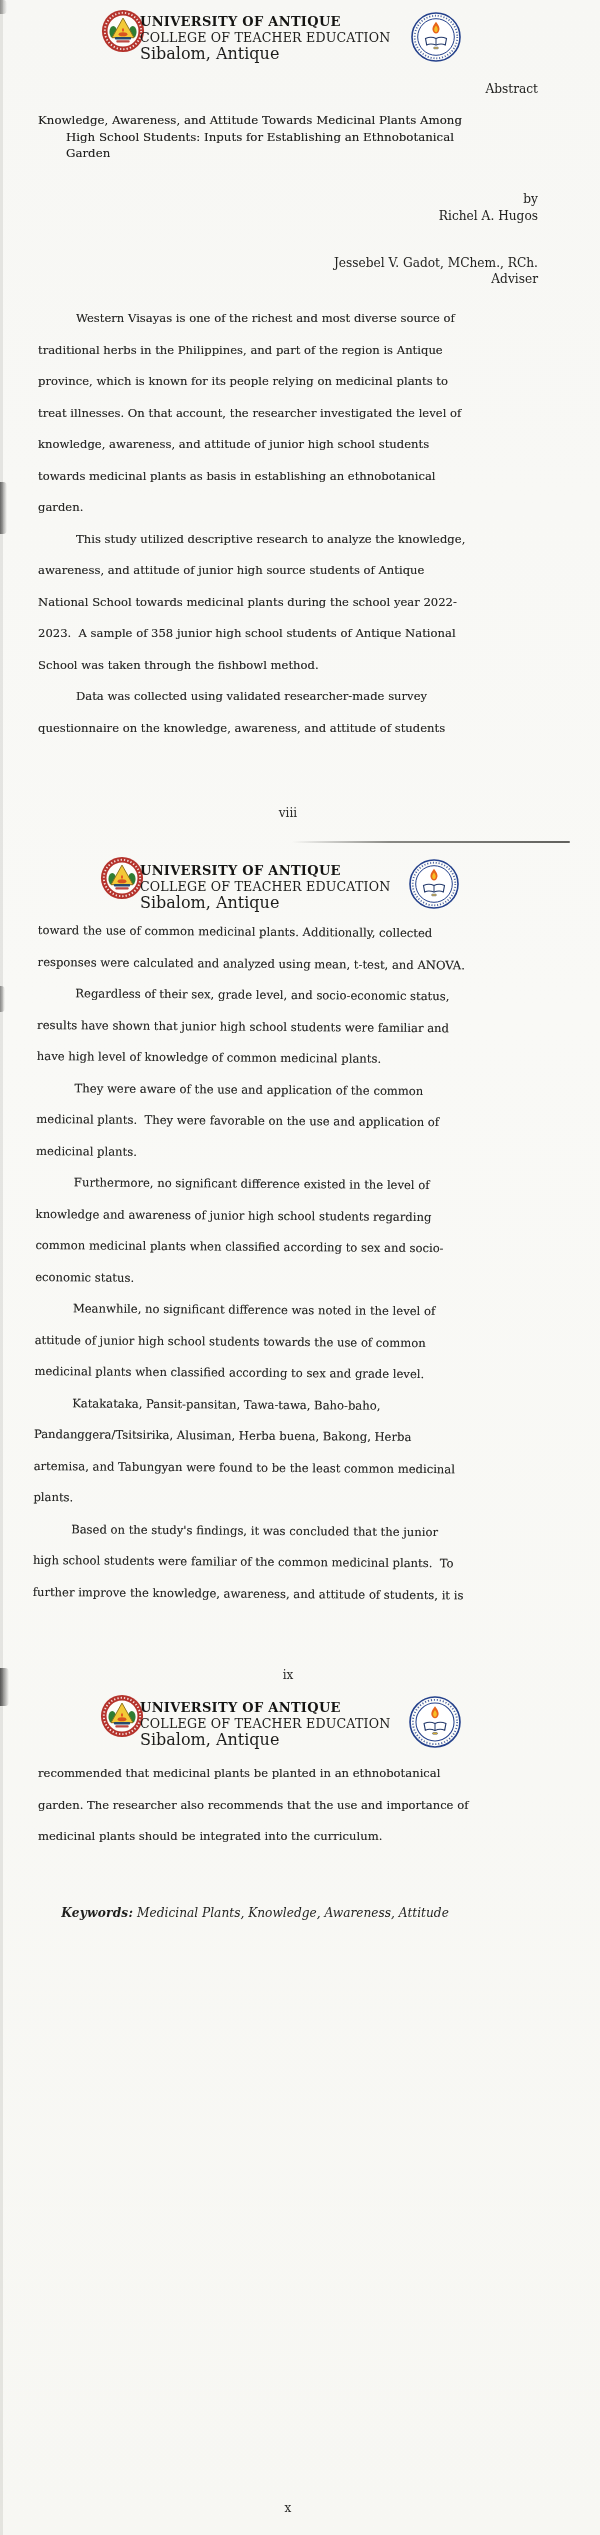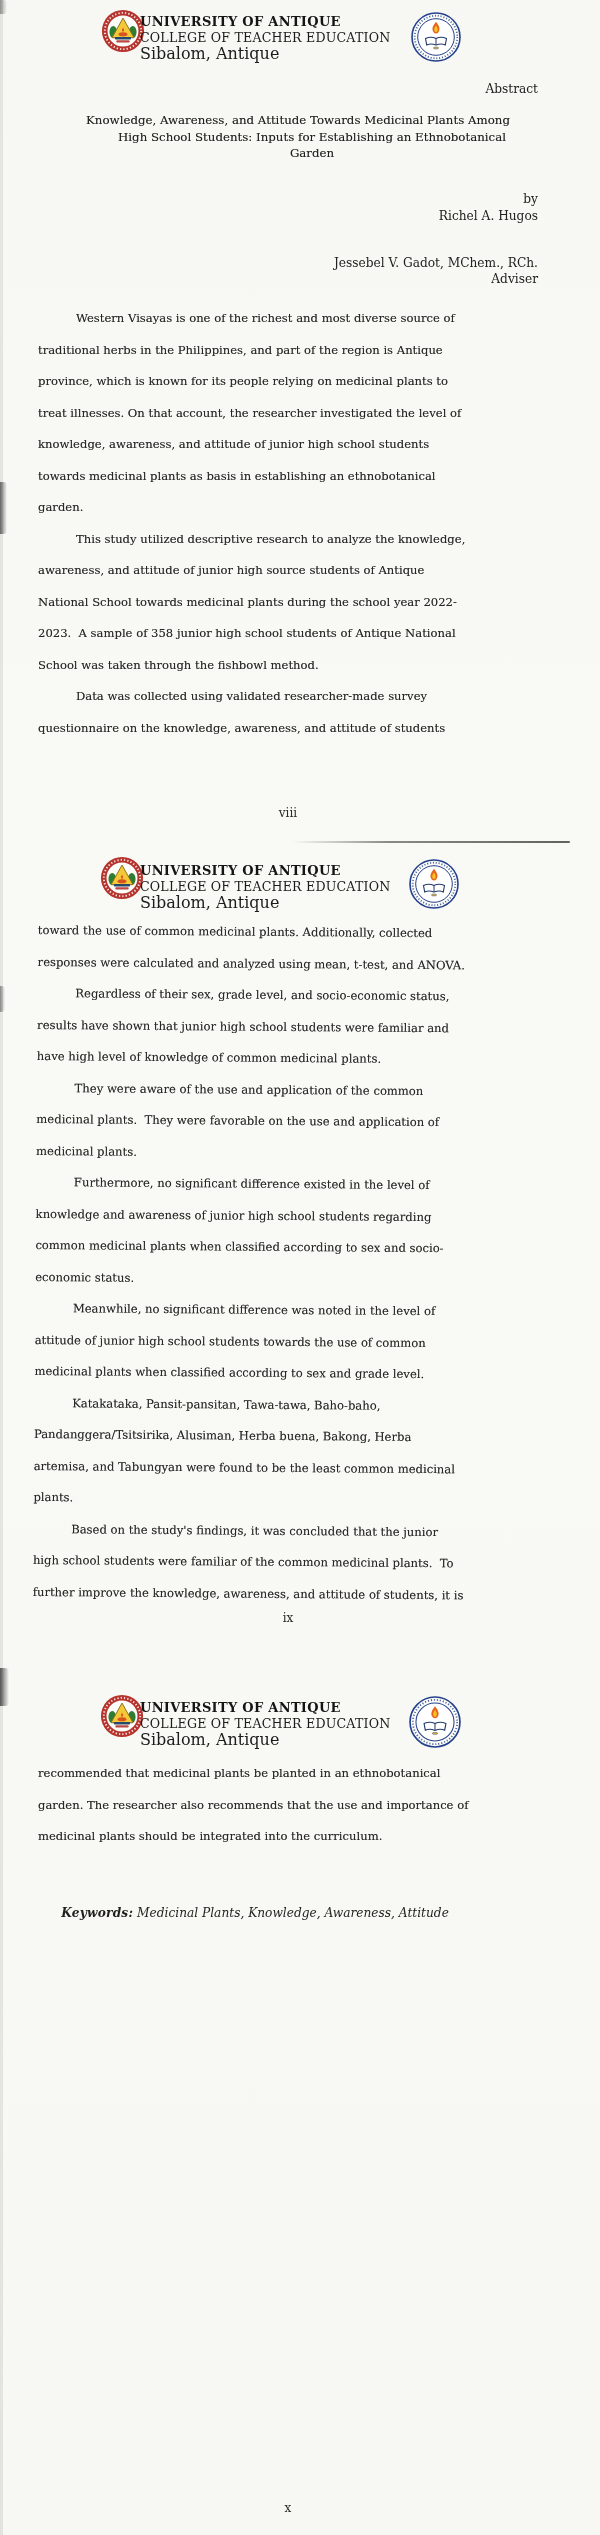--- a/index.html
+++ b/index.html
@@ -17,21 +17,21 @@
   .hdr-univ{font-weight:bold;font-size:13px;letter-spacing:.3px;color:#151513;}
   .hdr-college{font-size:12.6px;letter-spacing:.2px;color:#1c1c1a;}
   .hdr-loc{font-size:16px;line-height:15px;color:#1c1c1a;}
   .seal{position:absolute;}
 
   
   .center-line{position:absolute;left:38px;width:500px;text-align:right;font-size:12.2px;color:#222220;}
   .bodyblock{position:absolute;left:38px;width:525px;font-size:11.6px;line-height:31.5px;color:#262624;}
   .bline{white-space:pre;text-shadow:0 0 .5px rgba(45,45,42,.45);}
   .ind{padding-left:38px;}
-  .titleblock{position:absolute;left:38px;width:520px;font-size:11.8px;line-height:16.5px;color:#1f1f1d;text-align:center;}
+  .titleblock{position:absolute;left:38px;width:520px;font-size:11.8px;line-height:16.5px;color:#1f1f1d;}
   .titleblock .tl2,.titleblock .tl3{padding-left:28px;}
   .pgnum{position:absolute;left:38px;width:500px;text-align:center;font-size:12px;color:#2a2a28;}
 
   .kw{position:absolute;left:38px;width:520px;font-size:12.2px;font-style:italic;color:#1f1f1d;white-space:pre;}
   .kw b{font-weight:bold;letter-spacing:.2px;}
 
   
   .seam{position:absolute;top:841px;left:292px;width:278px;height:2px;border-radius:1px;
         background:linear-gradient(to right,rgba(130,130,125,0),rgba(100,100,95,.75) 35%,rgba(70,70,66,.85));}
   .smudge{position:absolute;left:0;background:linear-gradient(to right,rgba(30,30,30,.85),rgba(30,30,30,0));border-radius:0 4px 4px 0;}
@@ -164,21 +164,21 @@
       <div class="bline">medicinal plants when classified according to sex and grade level.</div>
       <div class="bline ind">Katakataka, Pansit-pansitan, Tawa-tawa, Baho-baho,</div>
       <div class="bline">Pandanggera/Tsitsirika, Alusiman, Herba buena, Bakong, Herba</div>
       <div class="bline">artemisa, and Tabungyan were found to be the least common medicinal</div>
       <div class="bline">plants.</div>
       <div class="bline ind">Based on the study's findings, it was concluded that the junior</div>
       <div class="bline">high school students were familiar of the common medicinal plants.  To</div>
       <div class="bline">further improve the knowledge, awareness, and attitude of students, it is</div>
     </div>
 
-    <div class="pgnum" style="top:768px">ix</div>
+    <div class="pgnum" style="top:825px">ix</div>
   </section>
 
   <section class="page" id="page-3">
 
     <svg class="seal" style="left:100px;top:22px" width="44" height="44" viewBox="0 0 46 46">
       <circle cx="23" cy="23" r="22" fill="#b5332c"></circle>
       <circle cx="23" cy="23" r="16.2" fill="#fdfdfa"></circle>
       <circle cx="23" cy="23" r="19" fill="none" stroke="#ffffff" stroke-width="2" stroke-dasharray="1.4 2.1" opacity=".85"></circle>
       <ellipse cx="12.8" cy="24" rx="4" ry="6.2" fill="#2f7d33"></ellipse>
       <ellipse cx="33.2" cy="24" rx="4" ry="6.2" fill="#2f7d33"></ellipse>

